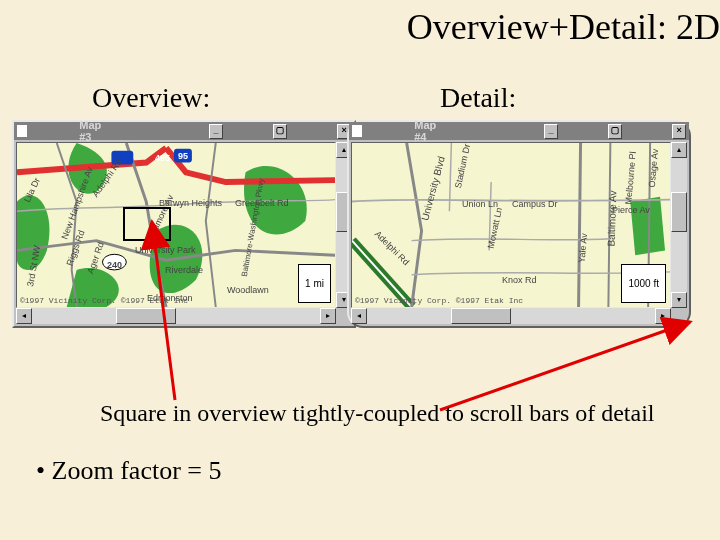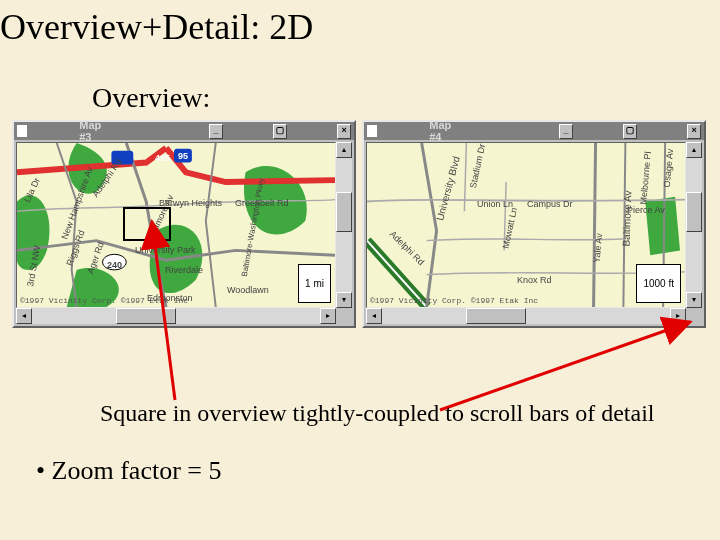--- a/index.html
+++ b/index.html
@@ -15,21 +15,21 @@
   .slide {
     position: relative;
     width: 720px;
     height: 540px;
   }
   .title {
     position: absolute;
     top: 6px;
     left: 0;
     width: 720px;
-    text-align: left;
+    text-align: right;
     font-size: 36px;
   }
   .label-overview {
     position: absolute;
     top: 82px;
     left: 92px;
     font-size: 28px;
   }
   .label-detail {
     position: absolute;
@@ -45,21 +45,21 @@
     width: 344px;
     height: 208px;
     background: #c0c0c0;
     border-top: 2px solid #e8e8e8;
     border-left: 2px solid #e8e8e8;
     border-right: 2px solid #606060;
     border-bottom: 2px solid #606060;
     box-sizing: border-box;
   }
   .mapwin.left  { left: 12px;  }
-  .mapwin.right { left: 362px; }
+  .mapwin.right { left: 347px; border-radius: 16px; }
 
   .titlebar {
     height: 18px;
     background: #808080;
     color: #d8d8d8;
     font-family: Tahoma, Arial, sans-serif;
     font-size: 11px;
     font-weight: bold;
     display: flex;
     align-items: center;
@@ -208,20 +208,21 @@
     pointer-events: none;
   }
 </style>
 </head>
 <body>
 
 <div class="slide">
 
   <div class="title">Overview+Detail:  2D</div>
   <div class="label-overview">Overview:</div>
+  <div class="label-detail">Detail:</div>
 
   <div class="mapwin left">
     <div class="titlebar">
       <span class="icon"></span>
       <span>Map #3</span>
       <span class="spacer"></span>
       <span class="winbtn">_</span>
       <span class="winbtn">▢</span>
       <span class="winbtn">×</span>
     </div>

